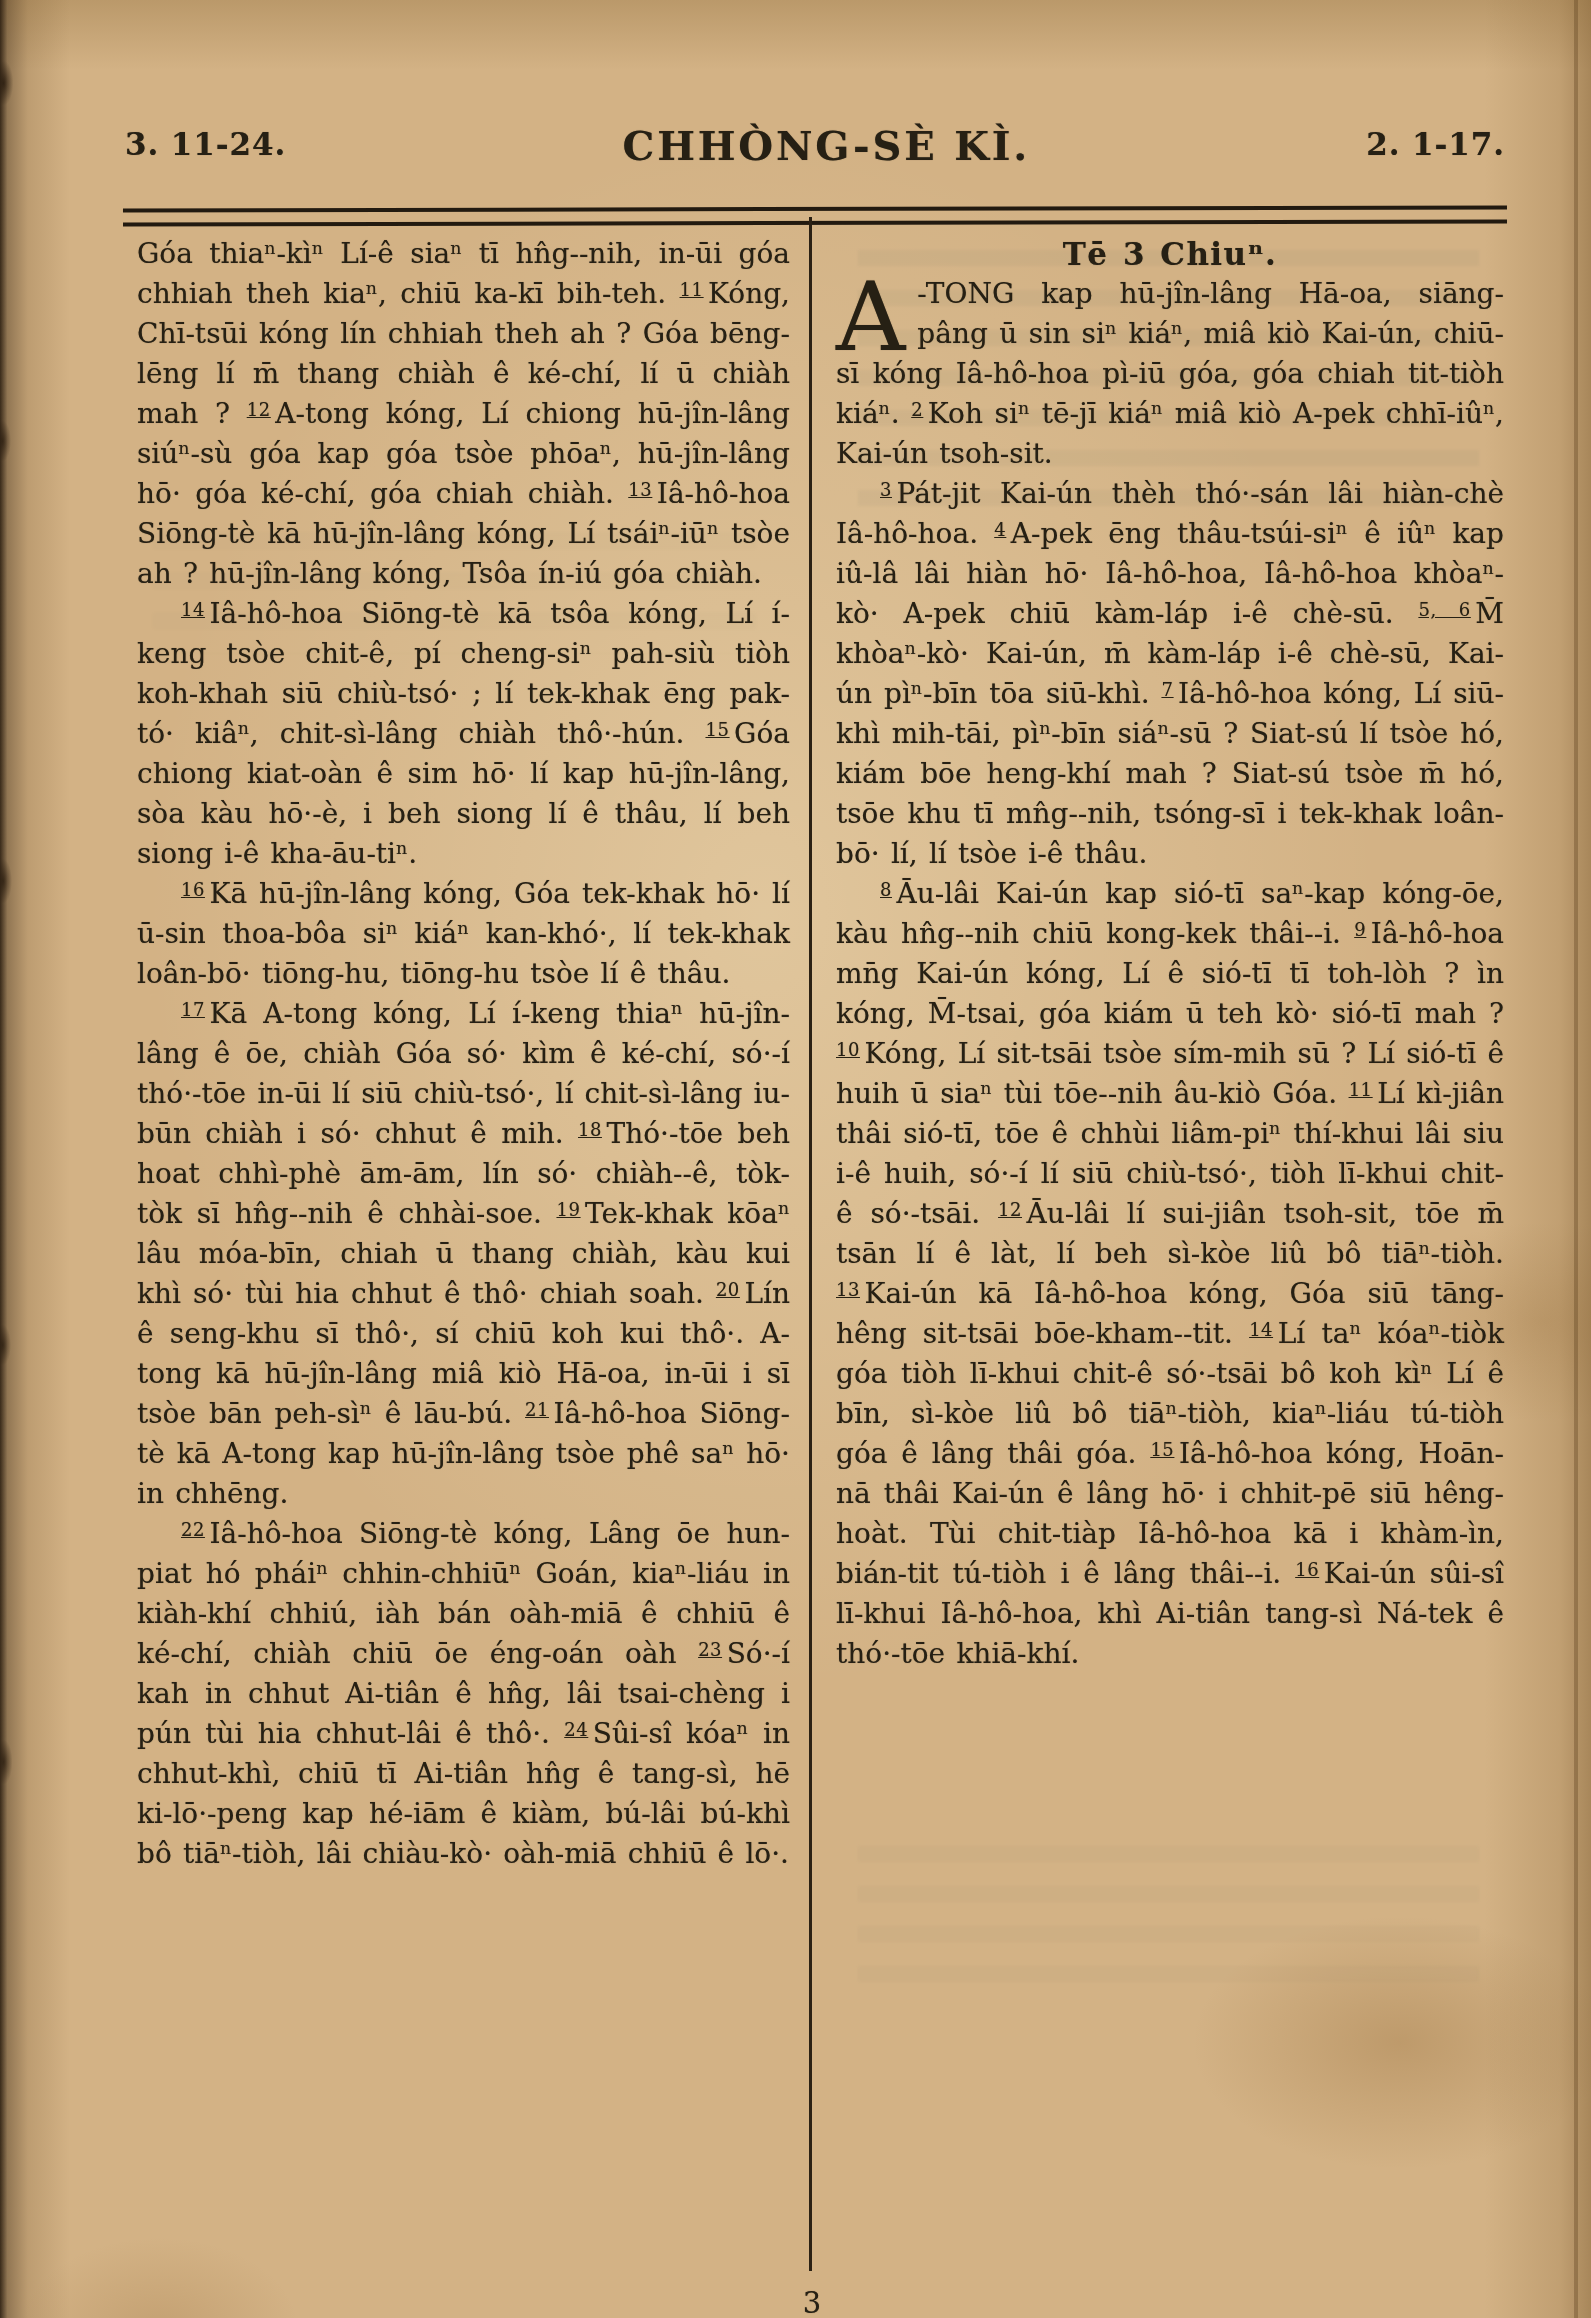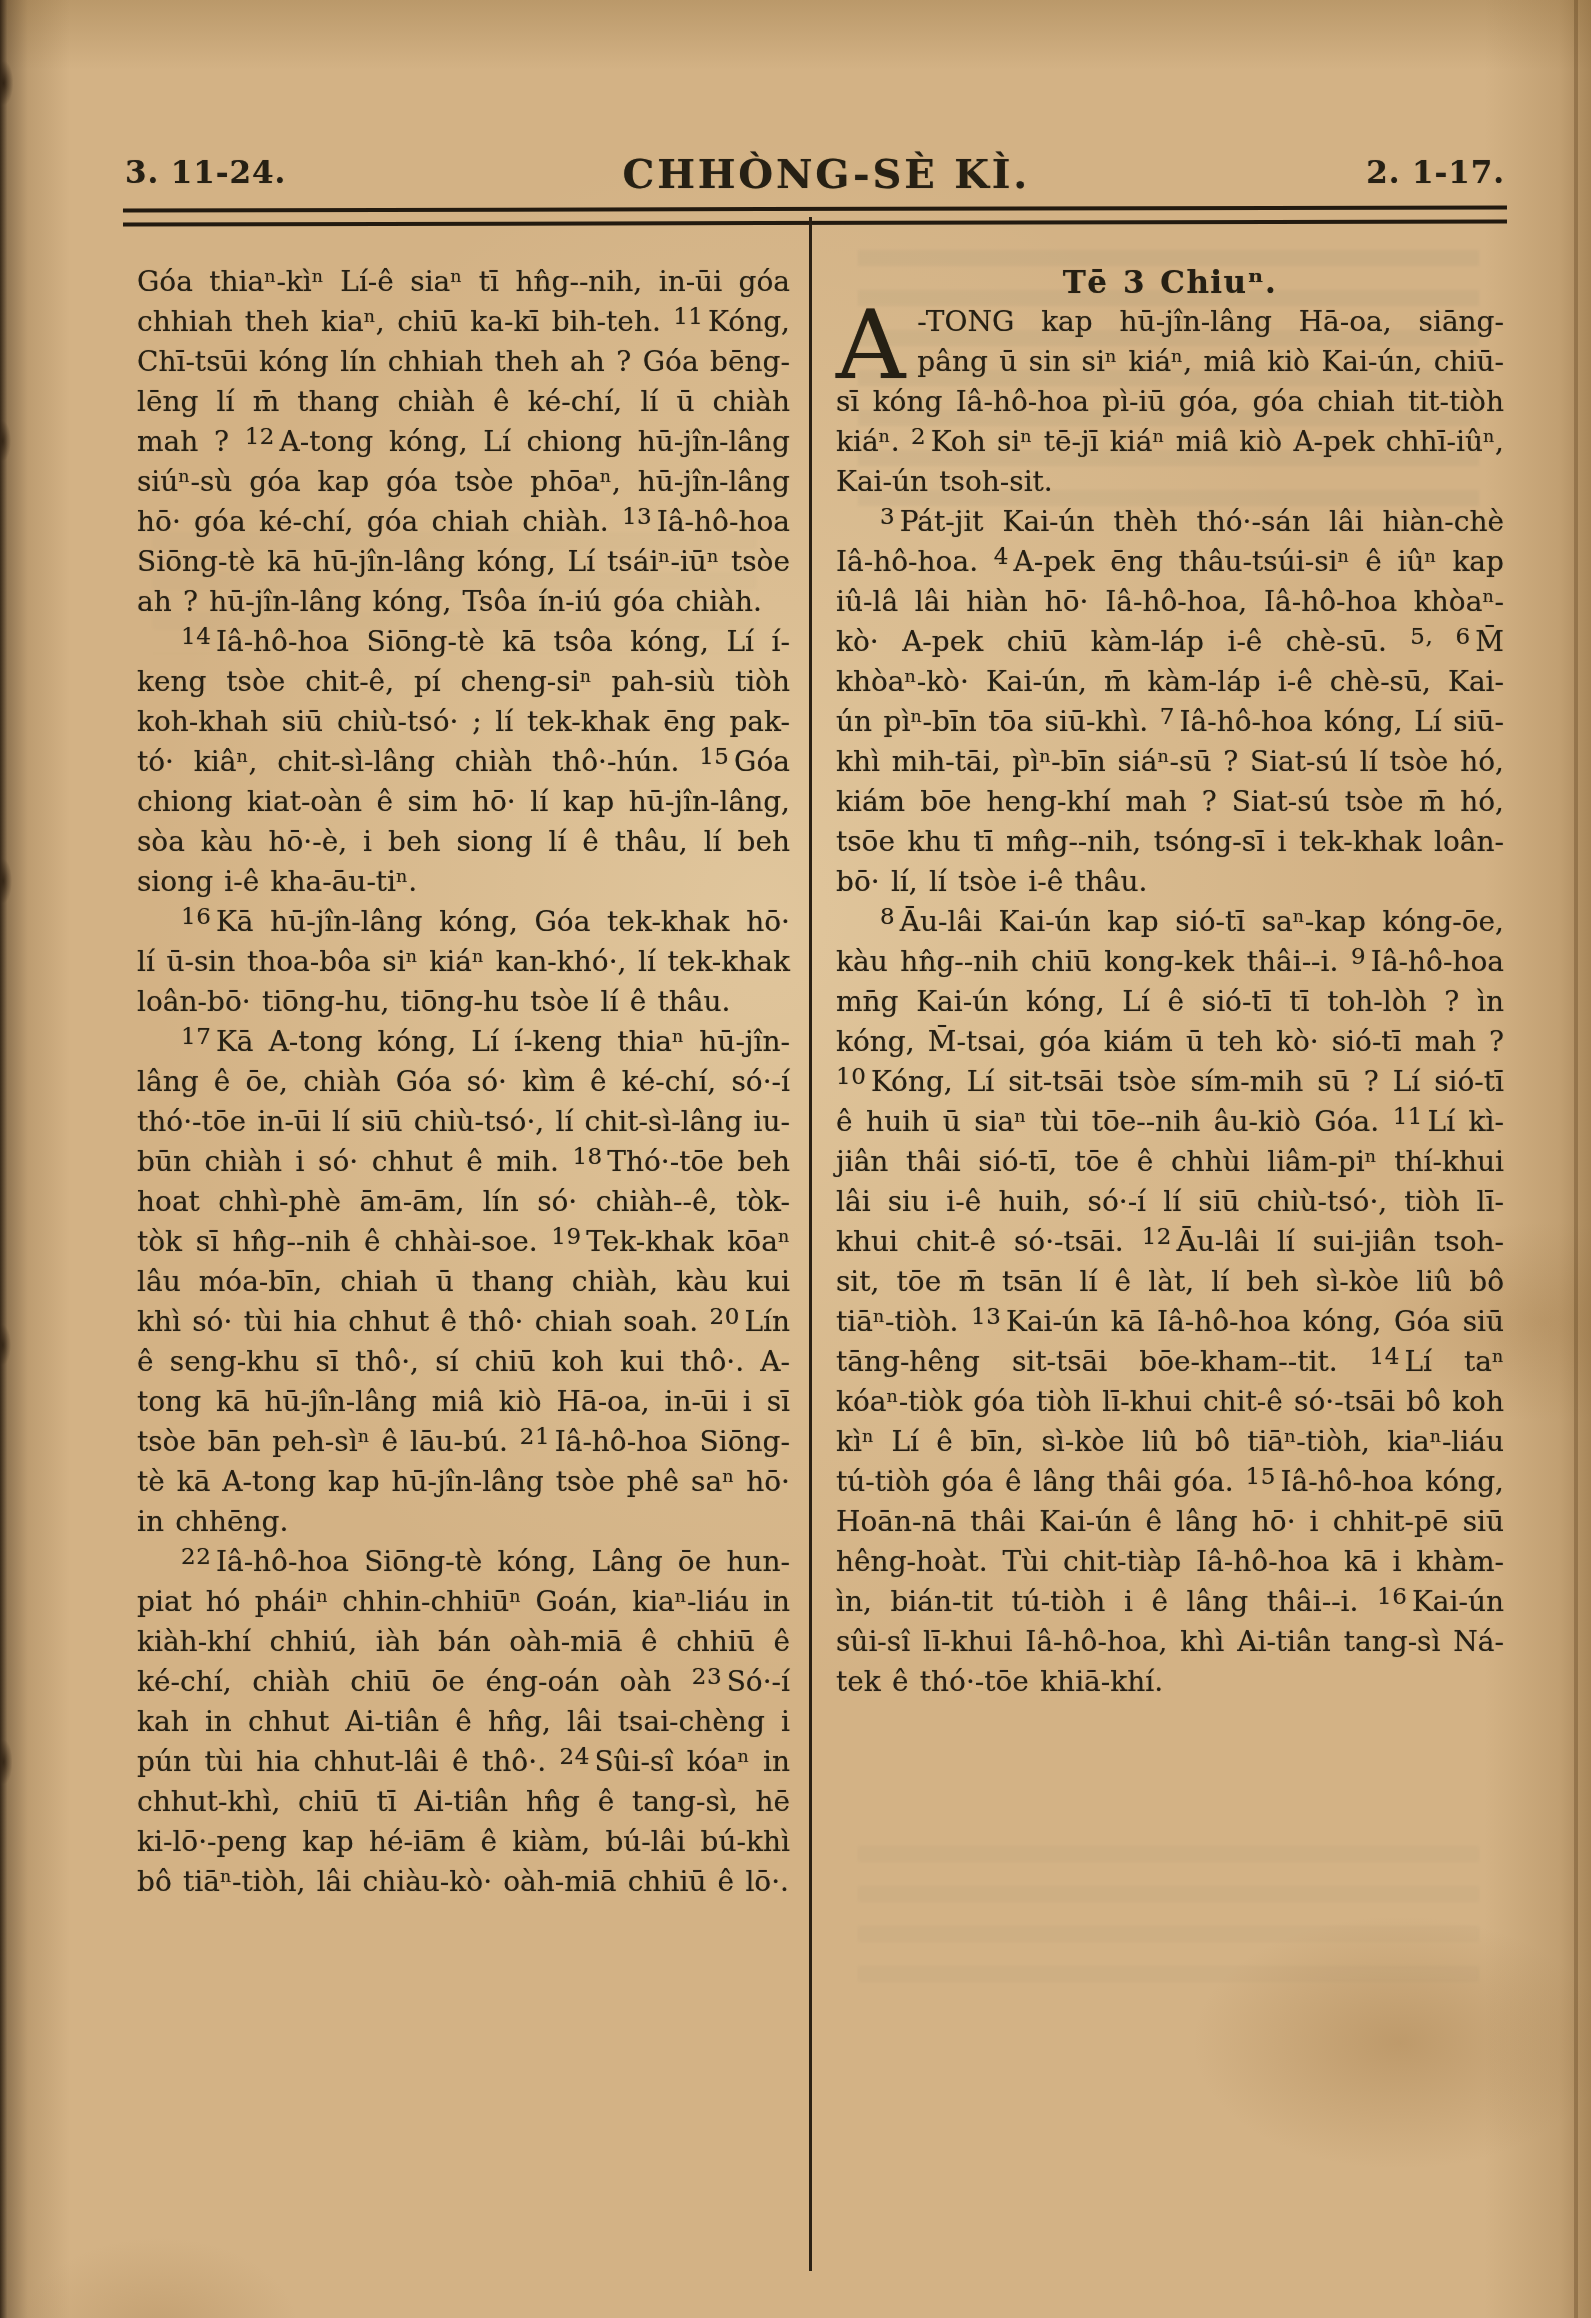--- a/index.html
+++ b/index.html
@@ -42,22 +42,22 @@
   .column-divider{
     position:absolute;left:809px;top:217px;width:3.2px;height:2054px;
     background:#2b2114;
   }
   .col{position:absolute;top:234px;text-align:justify;font-size:28px;line-height:40px;word-spacing:2.3px;}
   .col-left{left:137px;width:653px;}
   .col-right{left:836px;width:668px;}
   p.para{margin:0;padding:0;}
   p.para.indent{text-indent:44px;}
   .vnum{
-    font-size:23px;line-height:0;position:relative;top:-7.4px;
-    letter-spacing:0.5px;padding-right:4.6px;white-space:nowrap;
+    font-size:18px;line-height:0;position:relative;top:-7.4px;
+    letter-spacing:0.5px;padding-right:4.6px;white-space:nowrap;text-decoration:underline;
   }
   .chapter-heading{
     text-align:center;font-weight:bold;font-size:31px;letter-spacing:1.4px;
     margin:30px 0 73px 0;text-indent:0;
   }
   .dropcap{
     float:left;font-size:96px;line-height:73px;
     padding:6.5px 12px 0 0;font-weight:normal;
   }
   .page-number{
@@ -68,21 +68,21 @@
   .ghost{
     position:absolute;pointer-events:none;filter:blur(1.4px);
     background:repeating-linear-gradient(180deg,
       rgba(96,102,88,0.12) 0px, rgba(96,102,88,0.12) 16px,
       rgba(0,0,0,0) 16px, rgba(0,0,0,0) 40px);
     opacity:0.55;
   }
   .ghost-a{left:858px;top:250px;width:621px;height:260px;}
   .ghost-b{left:858px;top:1846px;width:621px;height:139px;opacity:0.35;}
   .ghost-c{left:153px;top:533px;width:603px;height:121px;opacity:0.25;}
-  .ink{text-shadow:0 0 0.9px rgba(32,24,12,0.45);margin-top:28px;}
+  .ink{text-shadow:0 0 0.9px rgba(32,24,12,0.45);}
 </style>
 </head>
 <body>
 
 <div class="ghost ghost-a"></div>
 <div class="ghost ghost-b"></div>
 <div class="ghost ghost-c"></div>
 
 <div class="running-header ink">
   <span class="header-ref">3. 11-24.</span>

